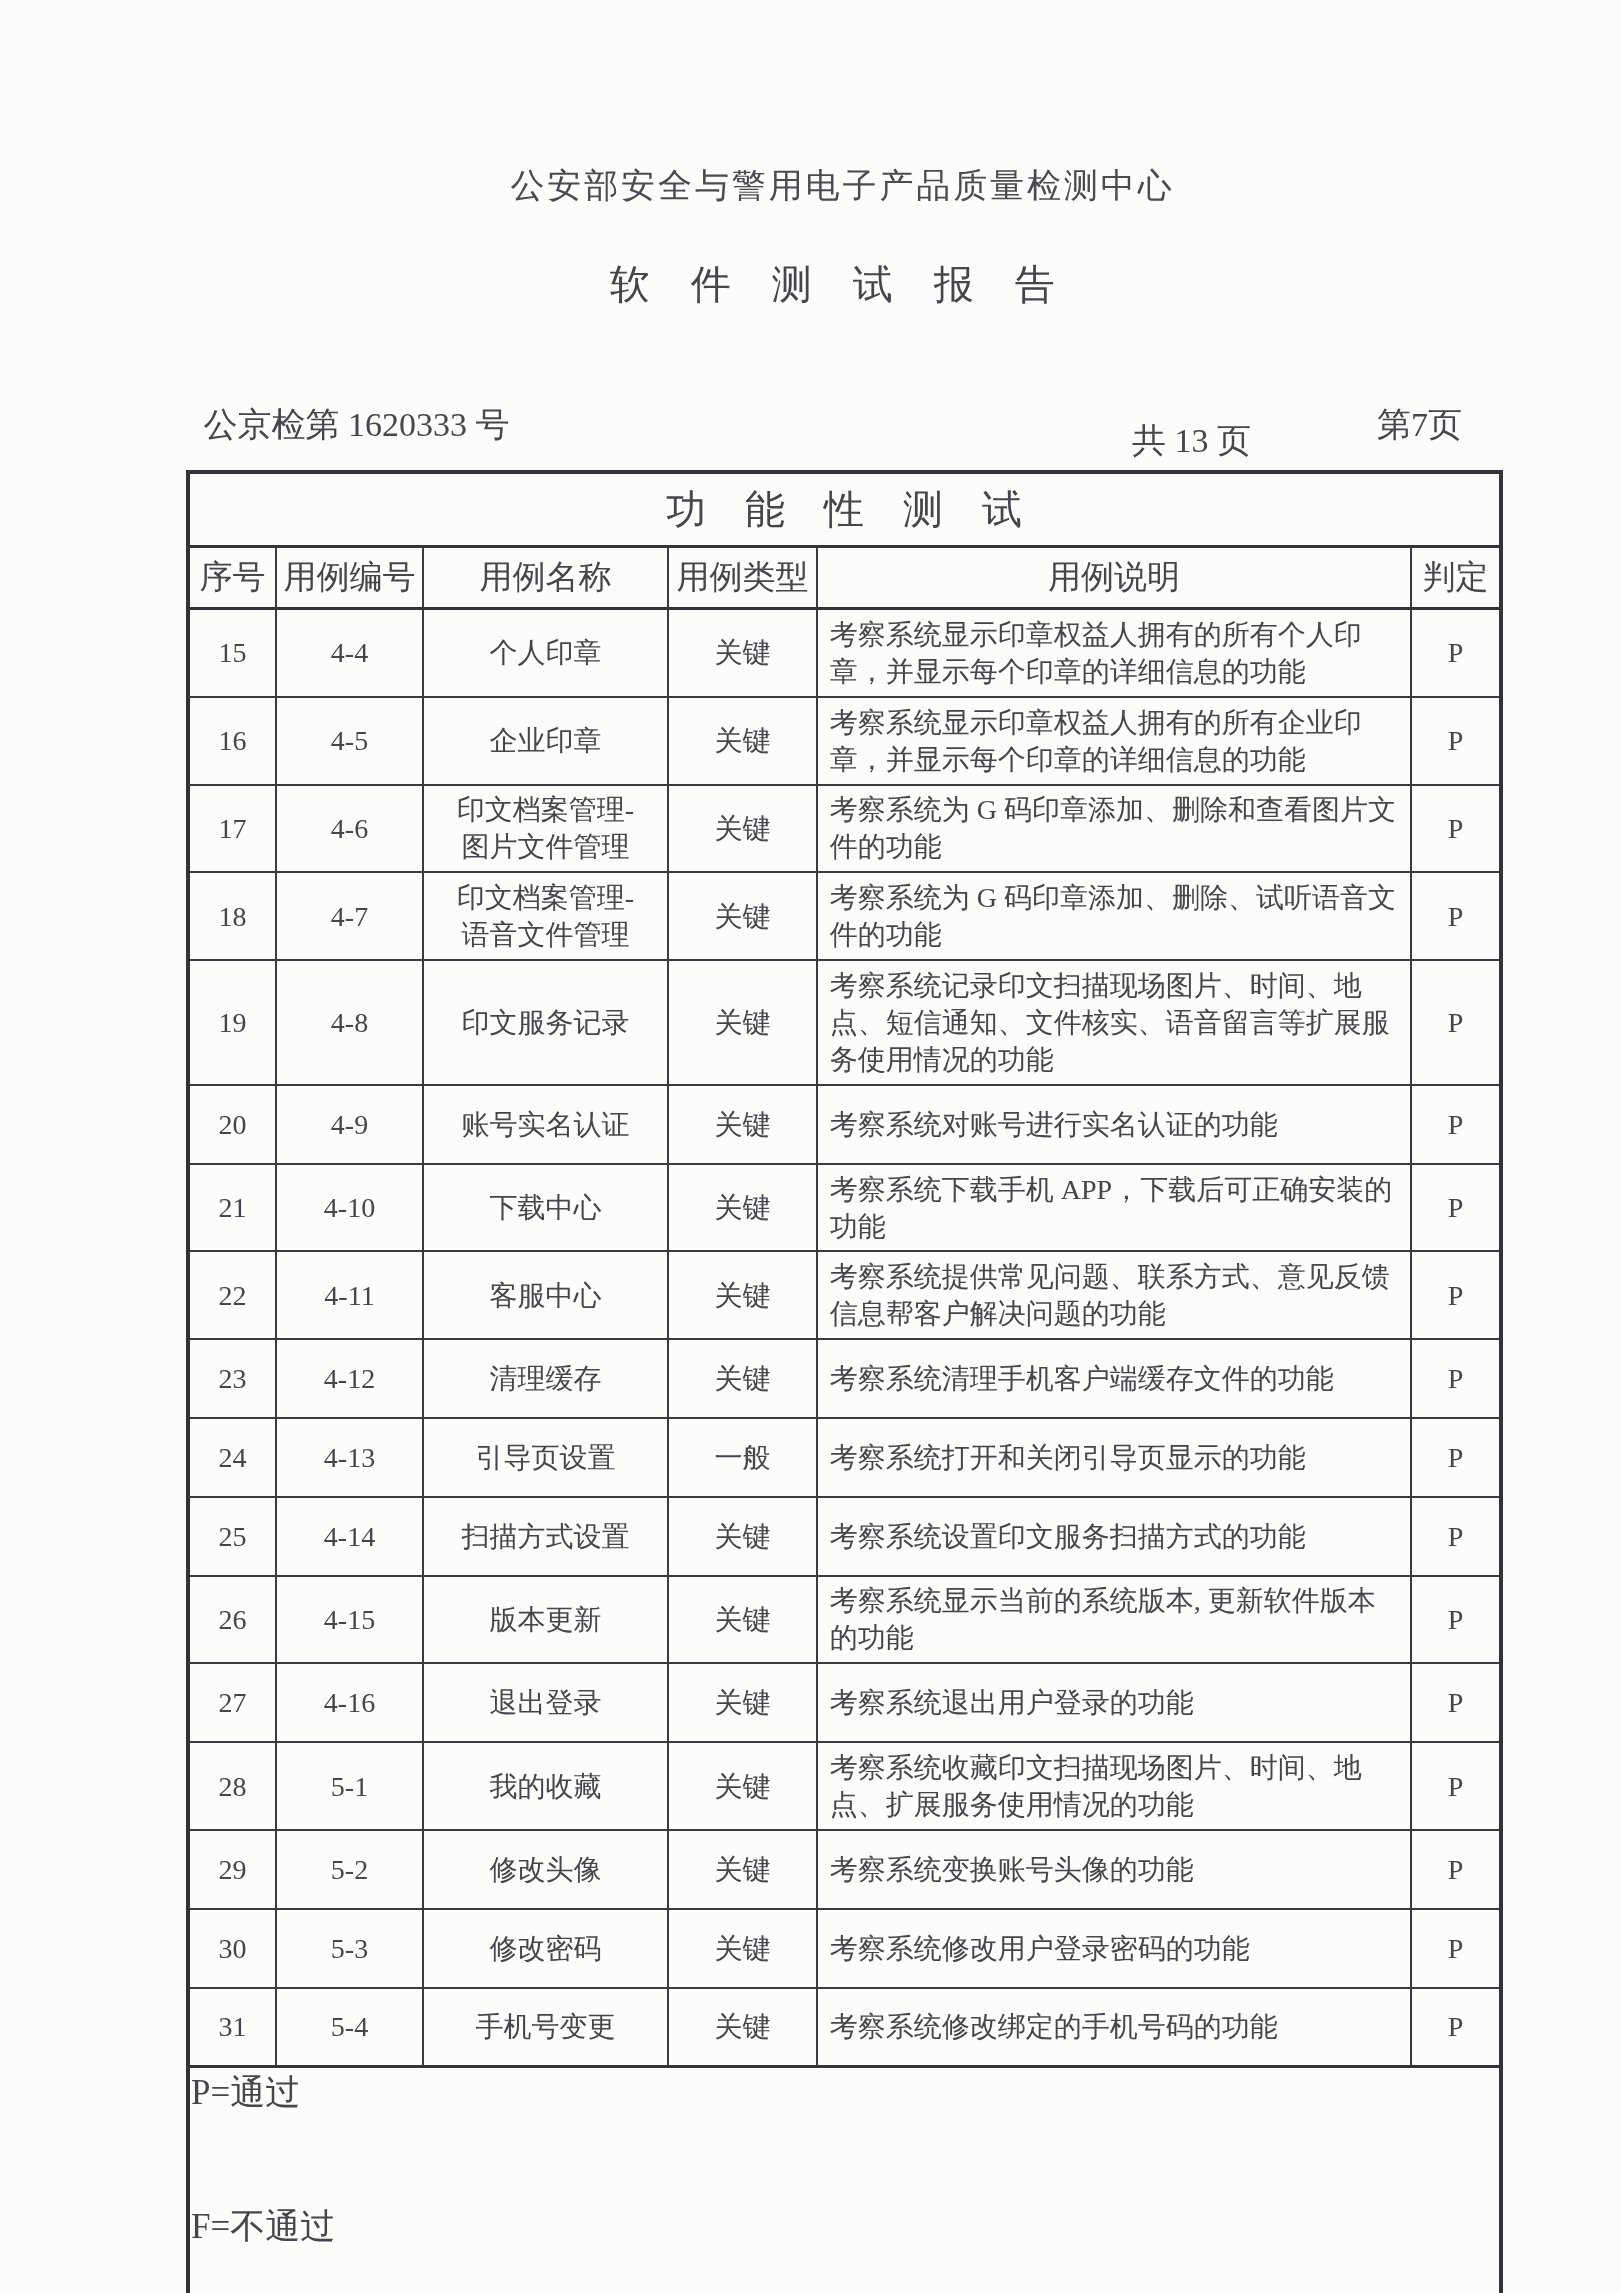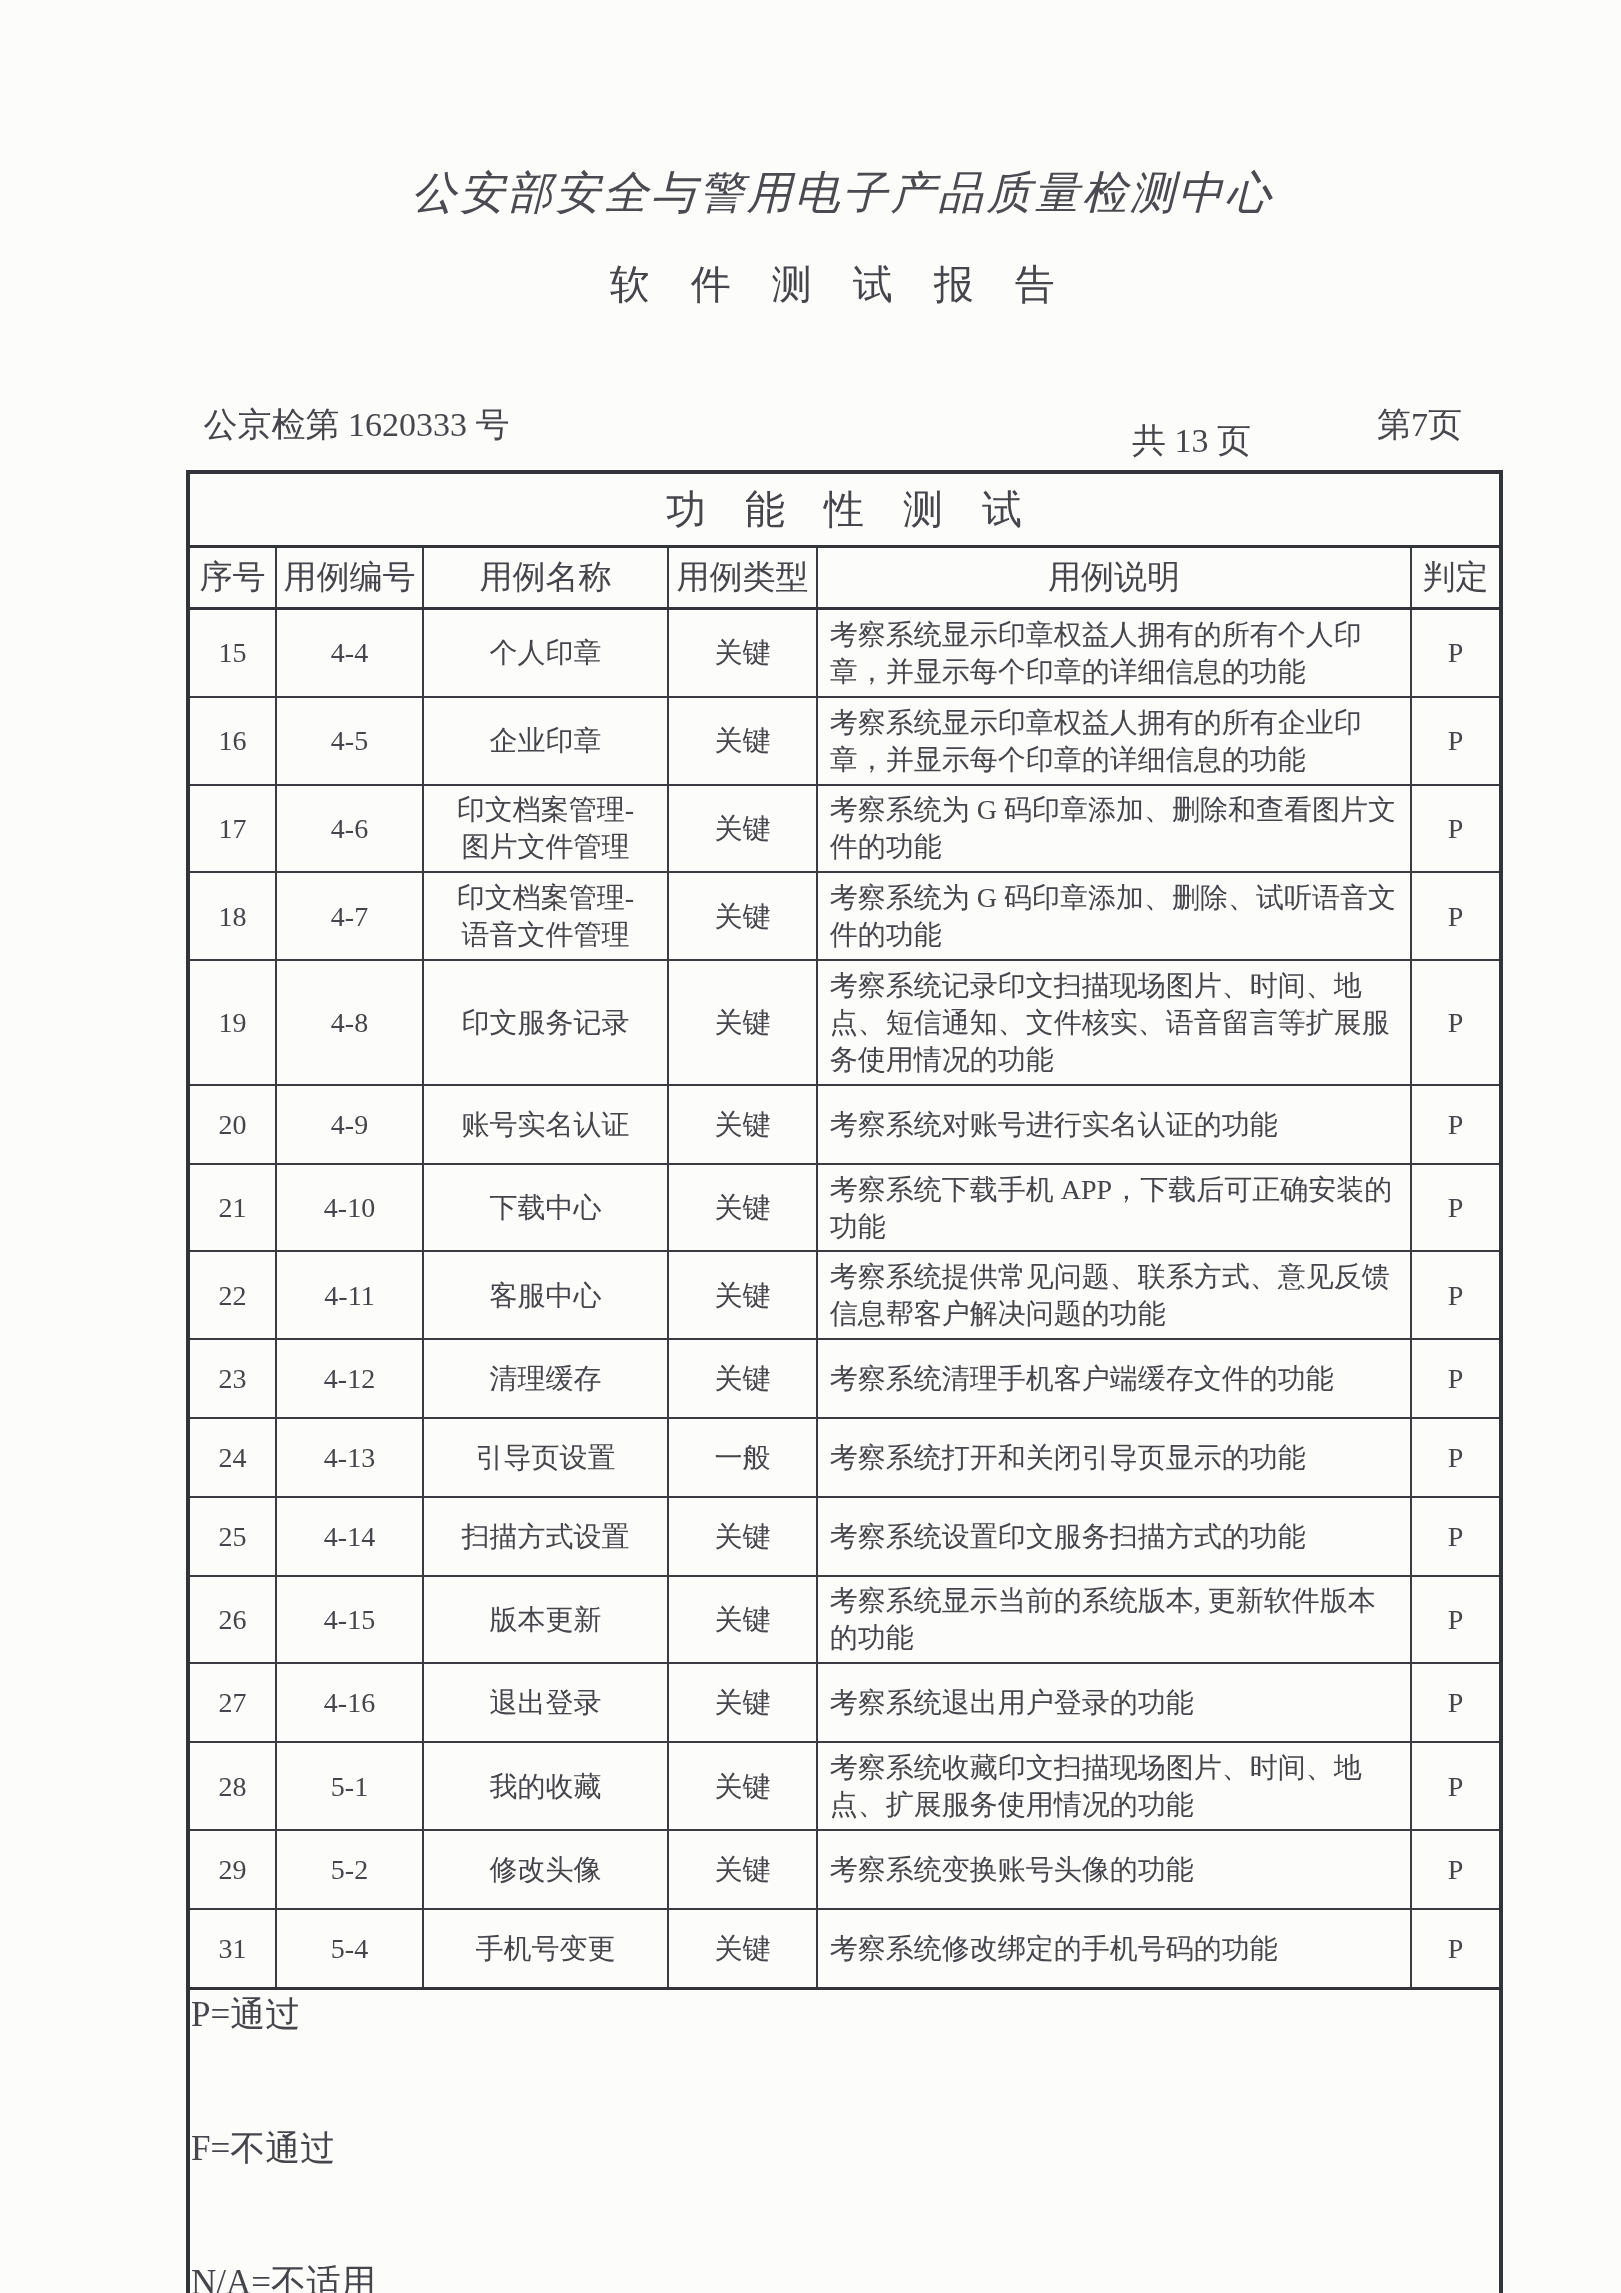--- a/index.html
+++ b/index.html
@@ -22,25 +22,24 @@
     left: 186px;
     top: 0;
     width: 1313px;
   }
   .org-title {
     position: absolute;
     top: 163px;
     left: 0;
     width: 100%;
     text-align: center;
-    font-size: 45px;
+    font-size: 34px;
     letter-spacing: 2.9px;
     white-space: nowrap;
     color: #4a4a50;
-    font-style: italic;
   }
   .doc-title {
     position: absolute;
     top: 257px;
     left: 0;
     width: 100%;
     text-align: center;
     font-size: 40px;
     letter-spacing: 41px;
     padding-left: 20.6px;
@@ -275,20 +274,28 @@
           </tr>
           <tr>
             <td class="cell-no">29</td>
             <td class="cell-case-id">5-2</td>
             <td class="cell-name">修改头像</td>
             <td class="cell-type">关键</td>
             <td class="cell-description">考察系统变换账号头像的功能</td>
             <td class="cell-result">P</td>
           </tr>
           <tr>
+            <td class="cell-no">30</td>
+            <td class="cell-case-id">5-3</td>
+            <td class="cell-name">修改密码</td>
+            <td class="cell-type">关键</td>
+            <td class="cell-description">考察系统修改用户登录密码的功能</td>
+            <td class="cell-result">P</td>
+          </tr>
+          <tr>
             <td class="cell-no">31</td>
             <td class="cell-case-id">5-4</td>
             <td class="cell-name">手机号变更</td>
             <td class="cell-type">关键</td>
             <td class="cell-description">考察系统修改绑定的手机号码的功能</td>
             <td class="cell-result">P</td>
           </tr>
         </tbody>
       <tfoot>
         <tr class="legend-row">

